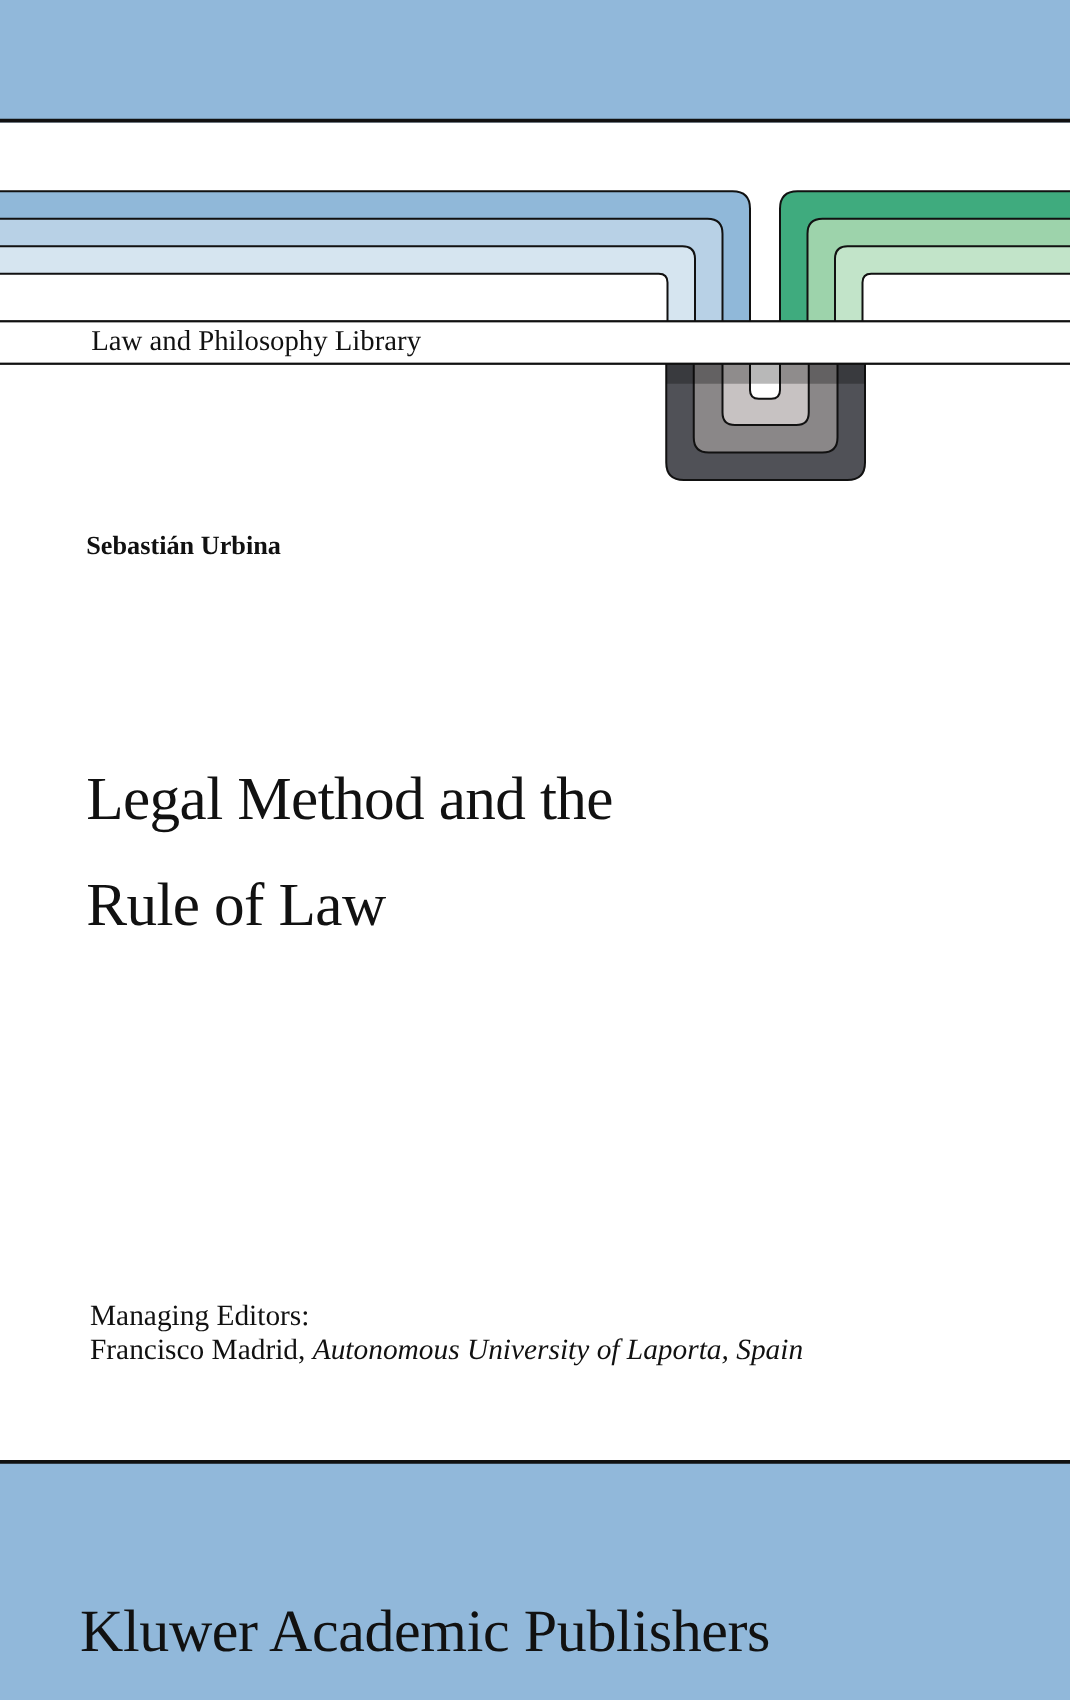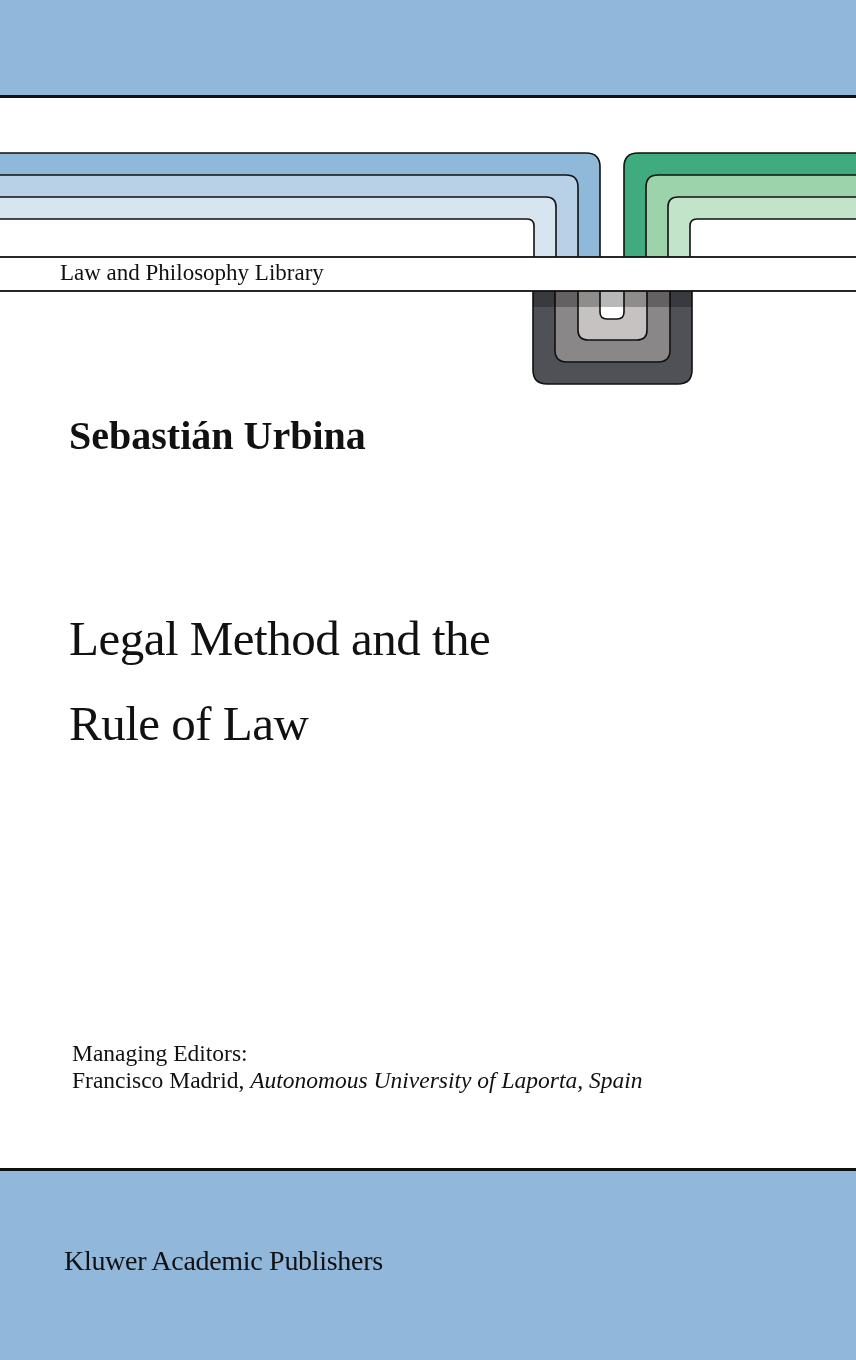--- a/index.html
+++ b/index.html
@@ -1,26 +1,26 @@
 <!DOCTYPE html>
 <html><head>
 <meta charset="utf-8">
 <style>
   html, body { margin:0; padding:0; }
   body { width:856px; height:1360px; position:relative; overflow:hidden; background:#ffffff; font-family:"Liberation Serif", "DejaVu Serif", serif; color:#111; }
   .top-band { position:absolute; left:0; top:0; width:856px; height:95px; background:#91b8da; border-bottom:3px solid #111; }
   .bottom-band { position:absolute; left:0; top:1168px; width:856px; height:192px; background:#91b8da; border-top:3px solid #111; box-sizing:border-box; }
   .logo { position:absolute; left:0; top:140px; width:856px; height:260px; }
-  .series-label { position:absolute; left:60px; top:258px; font-size:23px; line-height:30px; white-space:nowrap; }
-  .author { position:absolute; left:69px; top:416px; font-size:40px; font-weight:bold; line-height:40px; white-space:nowrap; }
+  .series-label { position:absolute; left:73px; top:258px; font-size:23px; line-height:30px; white-space:nowrap; }
+  .author { position:absolute; left:69px; top:416px; font-size:21px; font-weight:bold; line-height:40px; white-space:nowrap; }
   .title { position:absolute; left:69px; top:596px; font-size:49px; line-height:85px; white-space:nowrap; letter-spacing:-0.5px; }
   .editors { position:absolute; left:72px; top:1040px; font-size:23.5px; line-height:26.5px; white-space:nowrap; }
   .editors .heading { }
   .editors .aff { font-style:italic; }
-  .publisher { position:absolute; left:64px; top:1239px; font-size:28px; line-height:44px; white-space:nowrap; letter-spacing:-0.3px; }
+  .publisher { position:absolute; left:64px; top:1284px; font-size:48px; line-height:44px; white-space:nowrap; letter-spacing:-0.3px; }
 </style>
 </head>
 <body>
 
 <div class="top-band"></div>
 
 <svg class="logo" width="856" height="260" viewBox="0 140 856 260" xmlns="http://www.w3.org/2000/svg">
 
   <g stroke="#111" stroke-width="1.6">
     <path d="M533,280 L533,370 Q533,384 547,384 L678,384 Q692,384 692,370 L692,280 Z" fill="#505157"></path>

